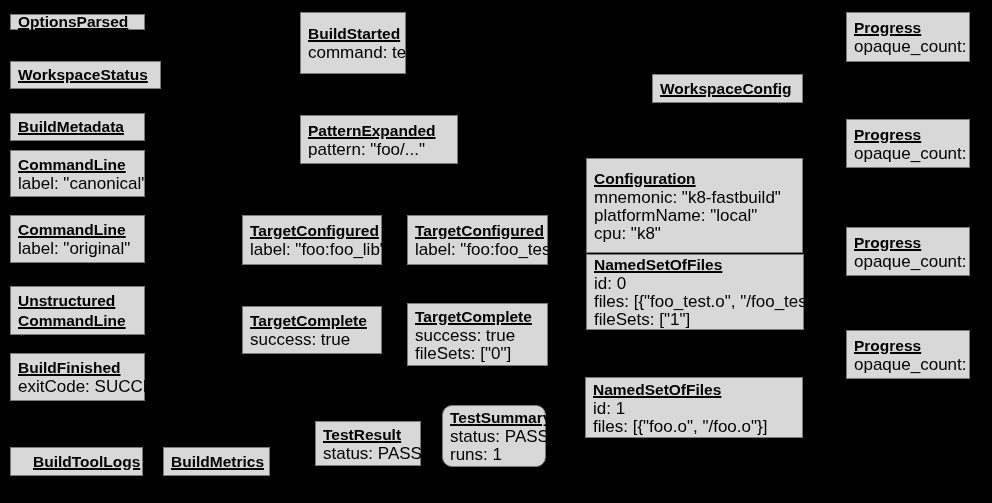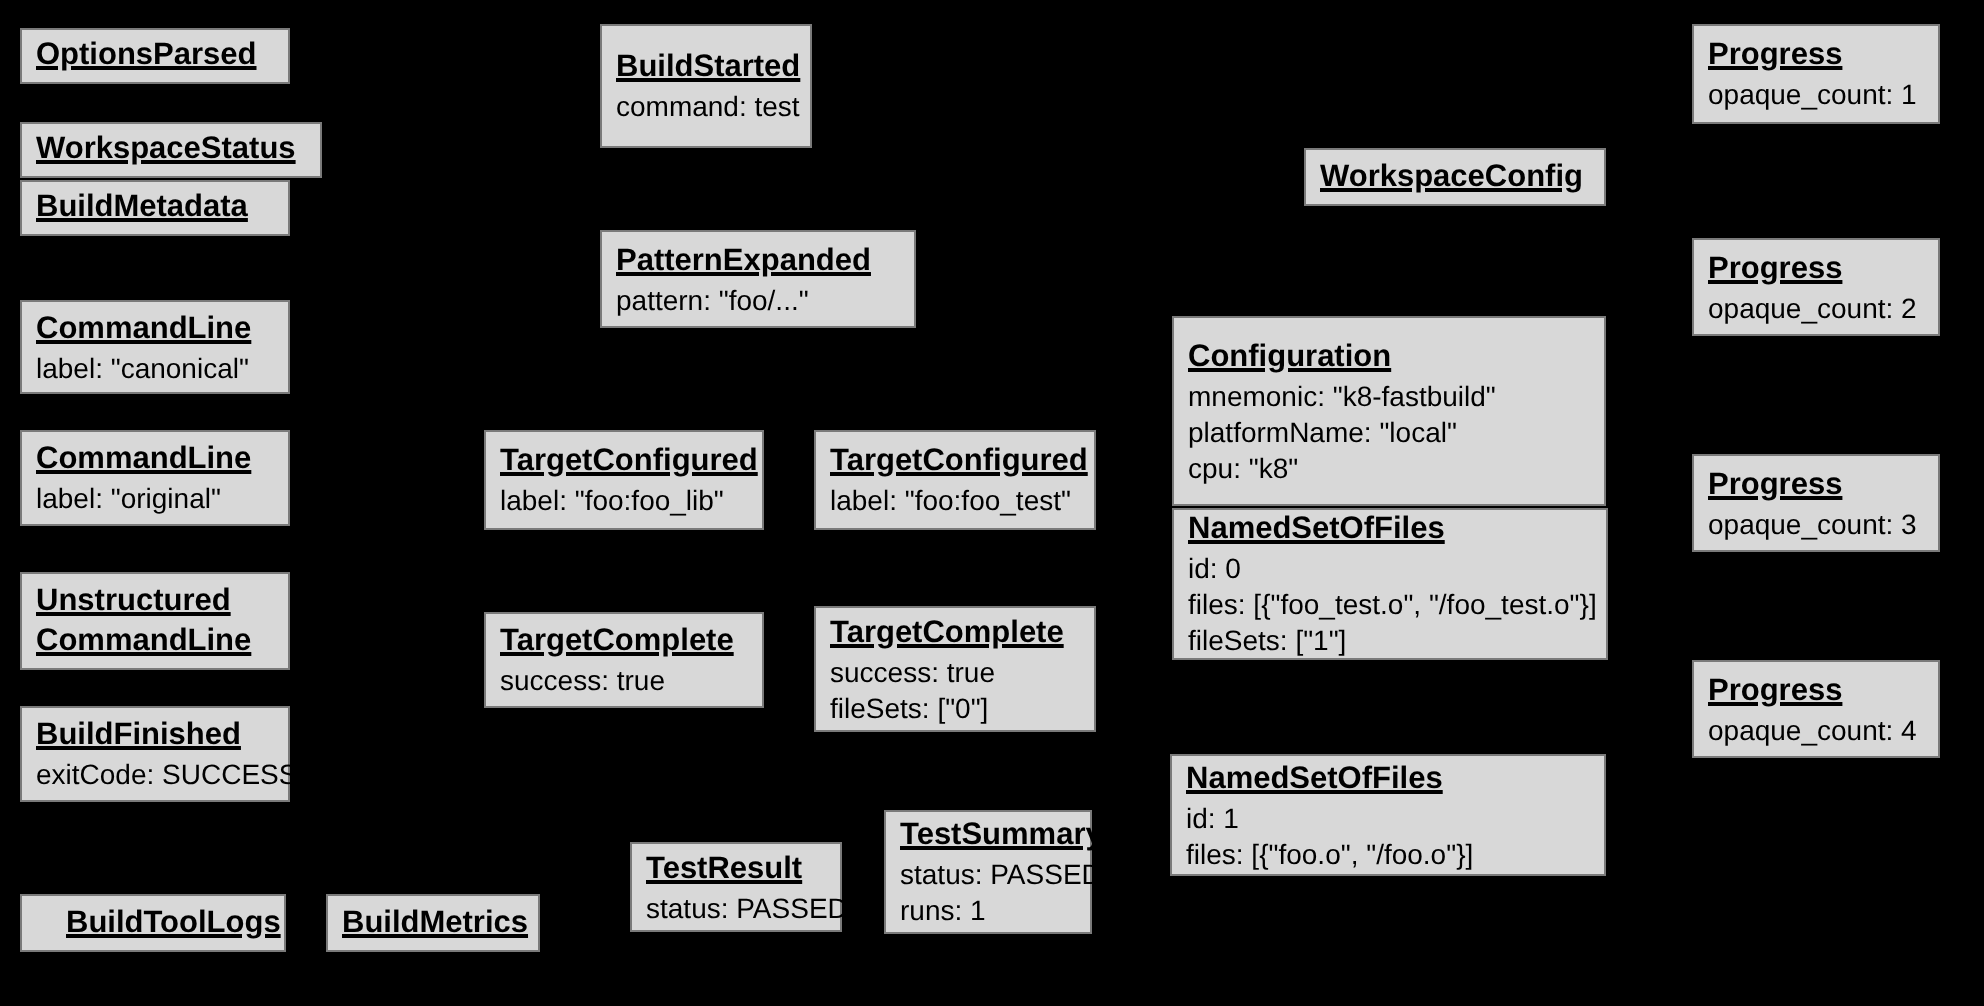--- a/index.html
+++ b/index.html
@@ -30,36 +30,36 @@
     display: block;
     font-weight: bold;
     font-size: 15.5px;
     line-height: 20px;
     white-space: nowrap;
     text-decoration: underline;
     text-decoration-thickness: 2px;
   }
   .node-line {
     display: block;
-    font-size: 14px;
+    font-size: 17px;
     line-height: 18px;
     white-space: nowrap;
   }
 </style>
 </head>
 <body>
 
 <div class="canvas" id="canvas" style="--bg: #000000; --node-fill: #d8d8d8; --node-border: #7a7a7a; --node-text: #000000;">
-    <div class="node" style="left: 10px; top: 14px; width: 135px; height: 28px;">
+    <div class="node" style="left: 10px; top: 14px; width: 135px; height: 16px;">
       <span class="node-title">OptionsParsed</span>
     </div>
     <div class="node" style="left: 10px; top: 61px; width: 151px; height: 28px;">
       <span class="node-title">WorkspaceStatus</span>
     </div>
-    <div class="node" style="left: 10px; top: 90px; width: 135px; height: 28px;">
+    <div class="node" style="left: 10px; top: 113px; width: 135px; height: 28px;">
       <span class="node-title">BuildMetadata</span>
     </div>
     <div class="node" style="left: 10px; top: 150px; width: 135px; height: 47px;">
       <span class="node-title">CommandLine</span>
       <span class="node-line">label: "canonical"</span>
     </div>
     <div class="node" style="left: 10px; top: 215px; width: 135px; height: 48px;">
       <span class="node-title">CommandLine</span>
       <span class="node-line">label: "original"</span>
     </div>
@@ -99,21 +99,21 @@
     </div>
     <div class="node" style="left: 407px; top: 303px; width: 141px; height: 63px;">
       <span class="node-title">TargetComplete</span>
       <span class="node-line">success: true</span>
       <span class="node-line">fileSets: ["0"]</span>
     </div>
     <div class="node" style="left: 315px; top: 421px; width: 106px; height: 45px;">
       <span class="node-title">TestResult</span>
       <span class="node-line">status: PASSED</span>
     </div>
-    <div class="node" style="left: 442px; top: 405px; width: 104px; height: 62px;">
+    <div class="node" style="left: 442px; top: 405px; width: 104px; height: 62px; border-radius: 10px;">
       <span class="node-title">TestSummary</span>
       <span class="node-line">status: PASSED</span>
       <span class="node-line">runs: 1</span>
     </div>
     <div class="node" style="left: 652px; top: 74px; width: 151px; height: 29px;">
       <span class="node-title">WorkspaceConfig</span>
     </div>
     <div class="node" style="left: 586px; top: 158px; width: 217px; height: 95px;">
       <span class="node-title">Configuration</span>
       <span class="node-line">mnemonic: "k8-fastbuild"</span>

